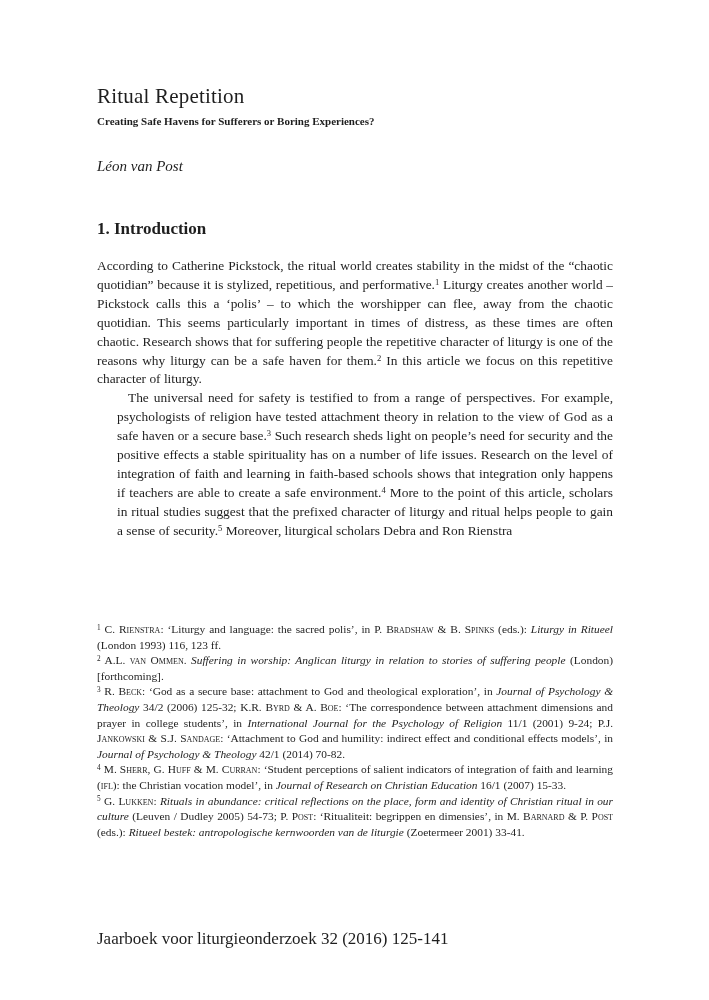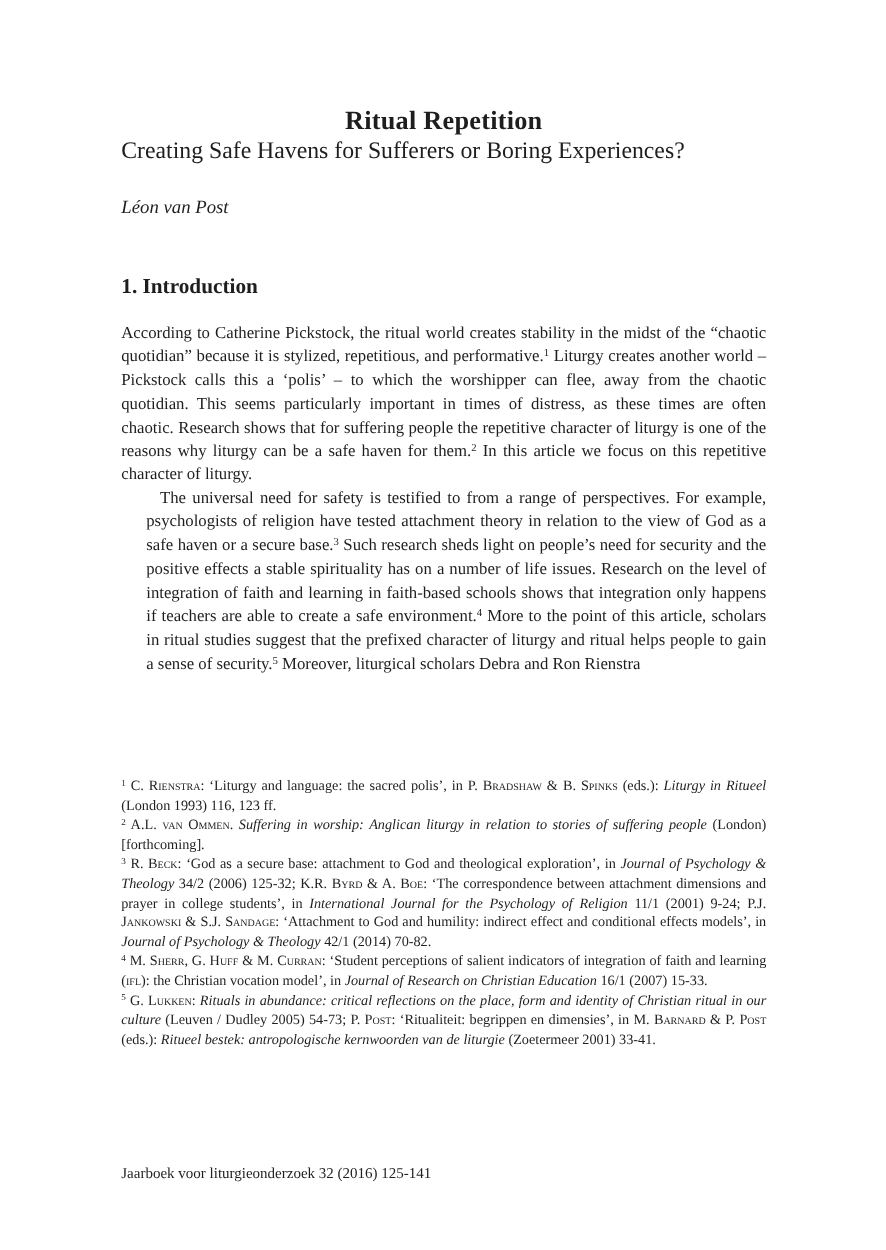--- a/index.html
+++ b/index.html
@@ -17,29 +17,28 @@
     overflow: hidden;
   }
   .content {
     position: absolute;
     left: 97px; top: 84px;
     width: 516px;
   }
   .title {
     margin: 0;
     font-size: 21px;
-    font-weight: bold;
+    font-weight: normal;
     letter-spacing: 0.2px;
     line-height: 25px;
-    text-align: center;
   }
   .subtitle {
     margin: 2px 0 0 0;
-    font-size: 19px;
-    font-weight: normal;
+    font-size: 11px;
+    font-weight: bold;
     line-height: 20px;
   }
   .author {
     margin-top: 25px;
     font-size: 15px;
     font-style: italic;
     line-height: 20px;
   }
   .section-heading {
     margin: 42px 0 17px 0;
@@ -69,21 +68,21 @@
     font-size: 11.4px;
     line-height: 15.6px;
     text-align: justify;
   }
   .footnote { margin: 0; }
   .sc { font-variant: small-caps; }
   .it { font-style: italic; }
   .footer {
     position: absolute;
     left: 97px; top: 930px;
-    font-size: 12px;
+    font-size: 17px;
     line-height: 17px;
   }
 </style>
 </head>
 <body>
 
 <div class="page">
   <div class="content">
     <h1 class="title">Ritual Repetition</h1>
     <h2 class="subtitle">Creating Safe Havens for Sufferers or Boring Experiences?</h2>

